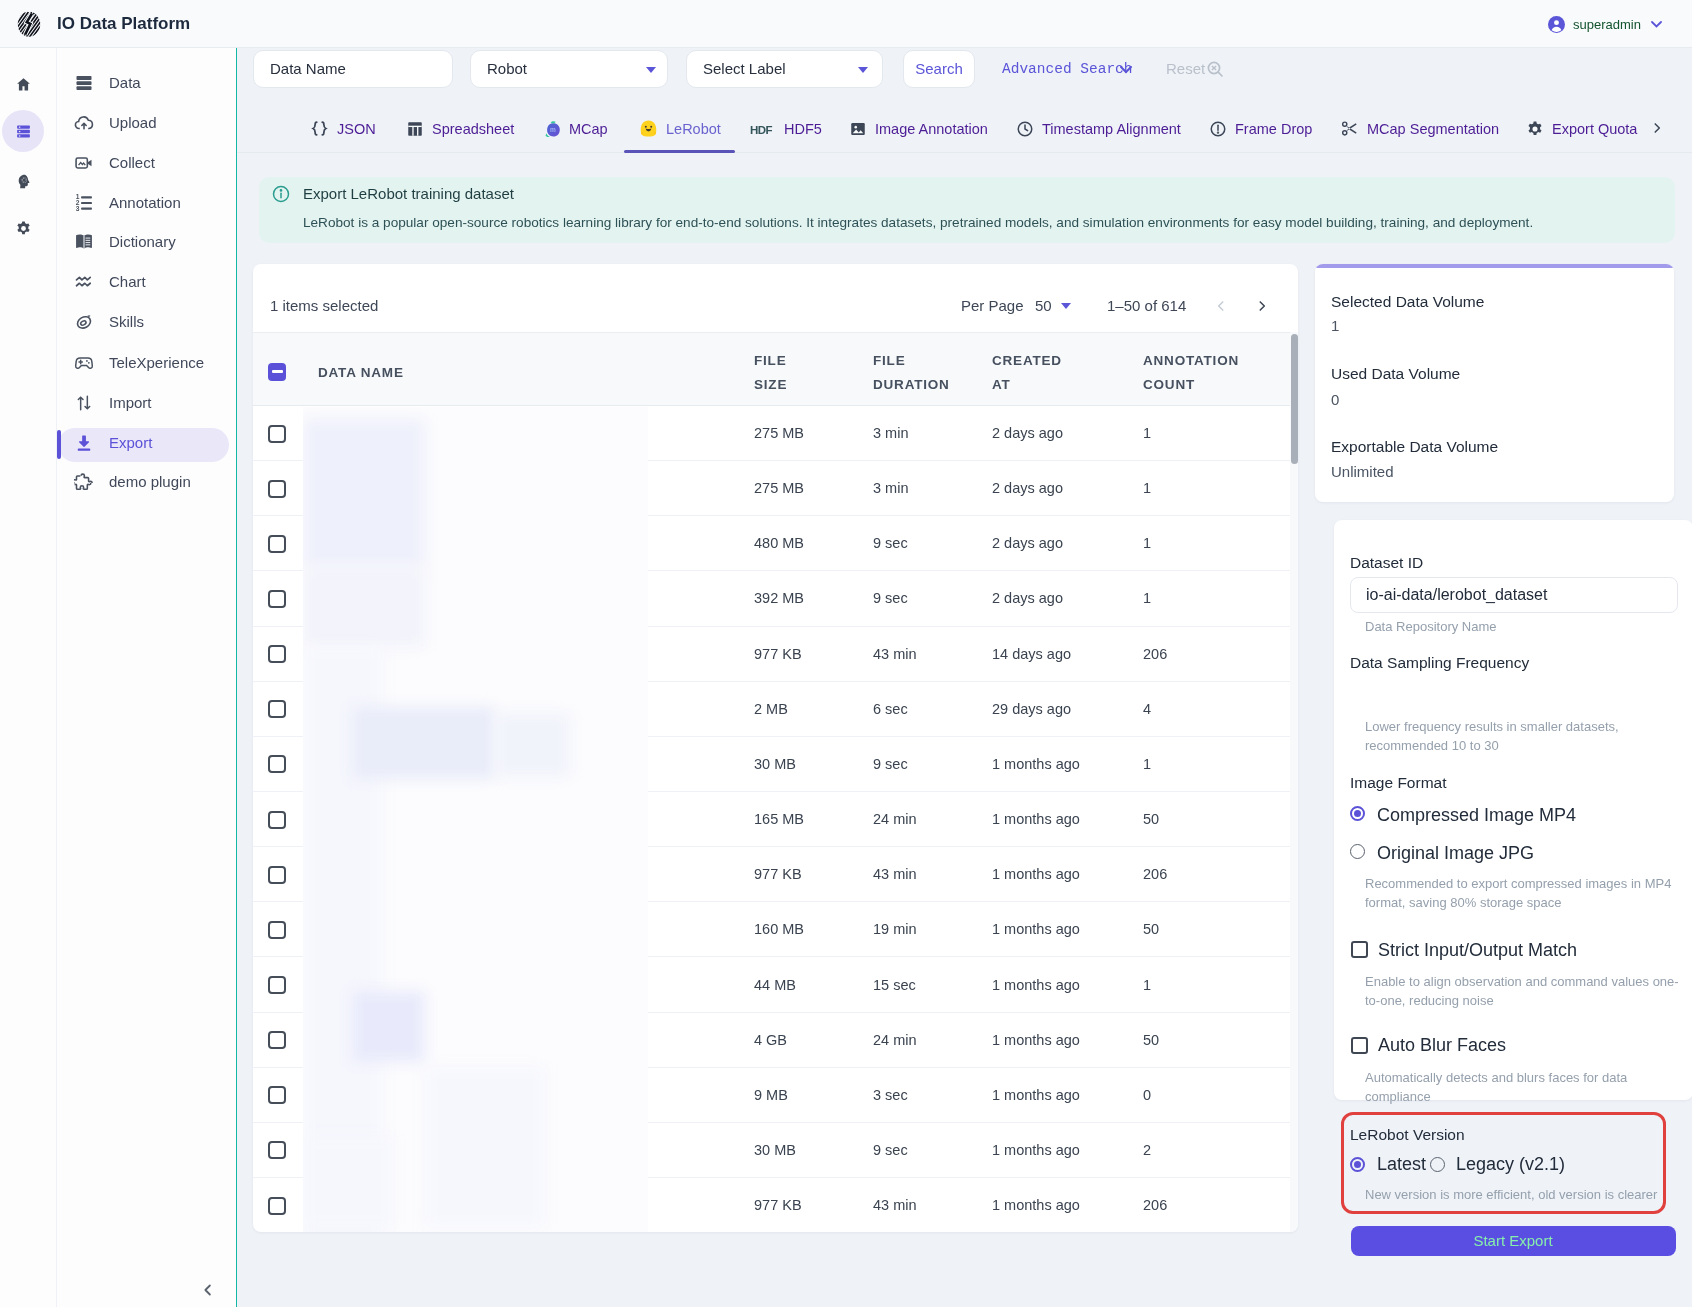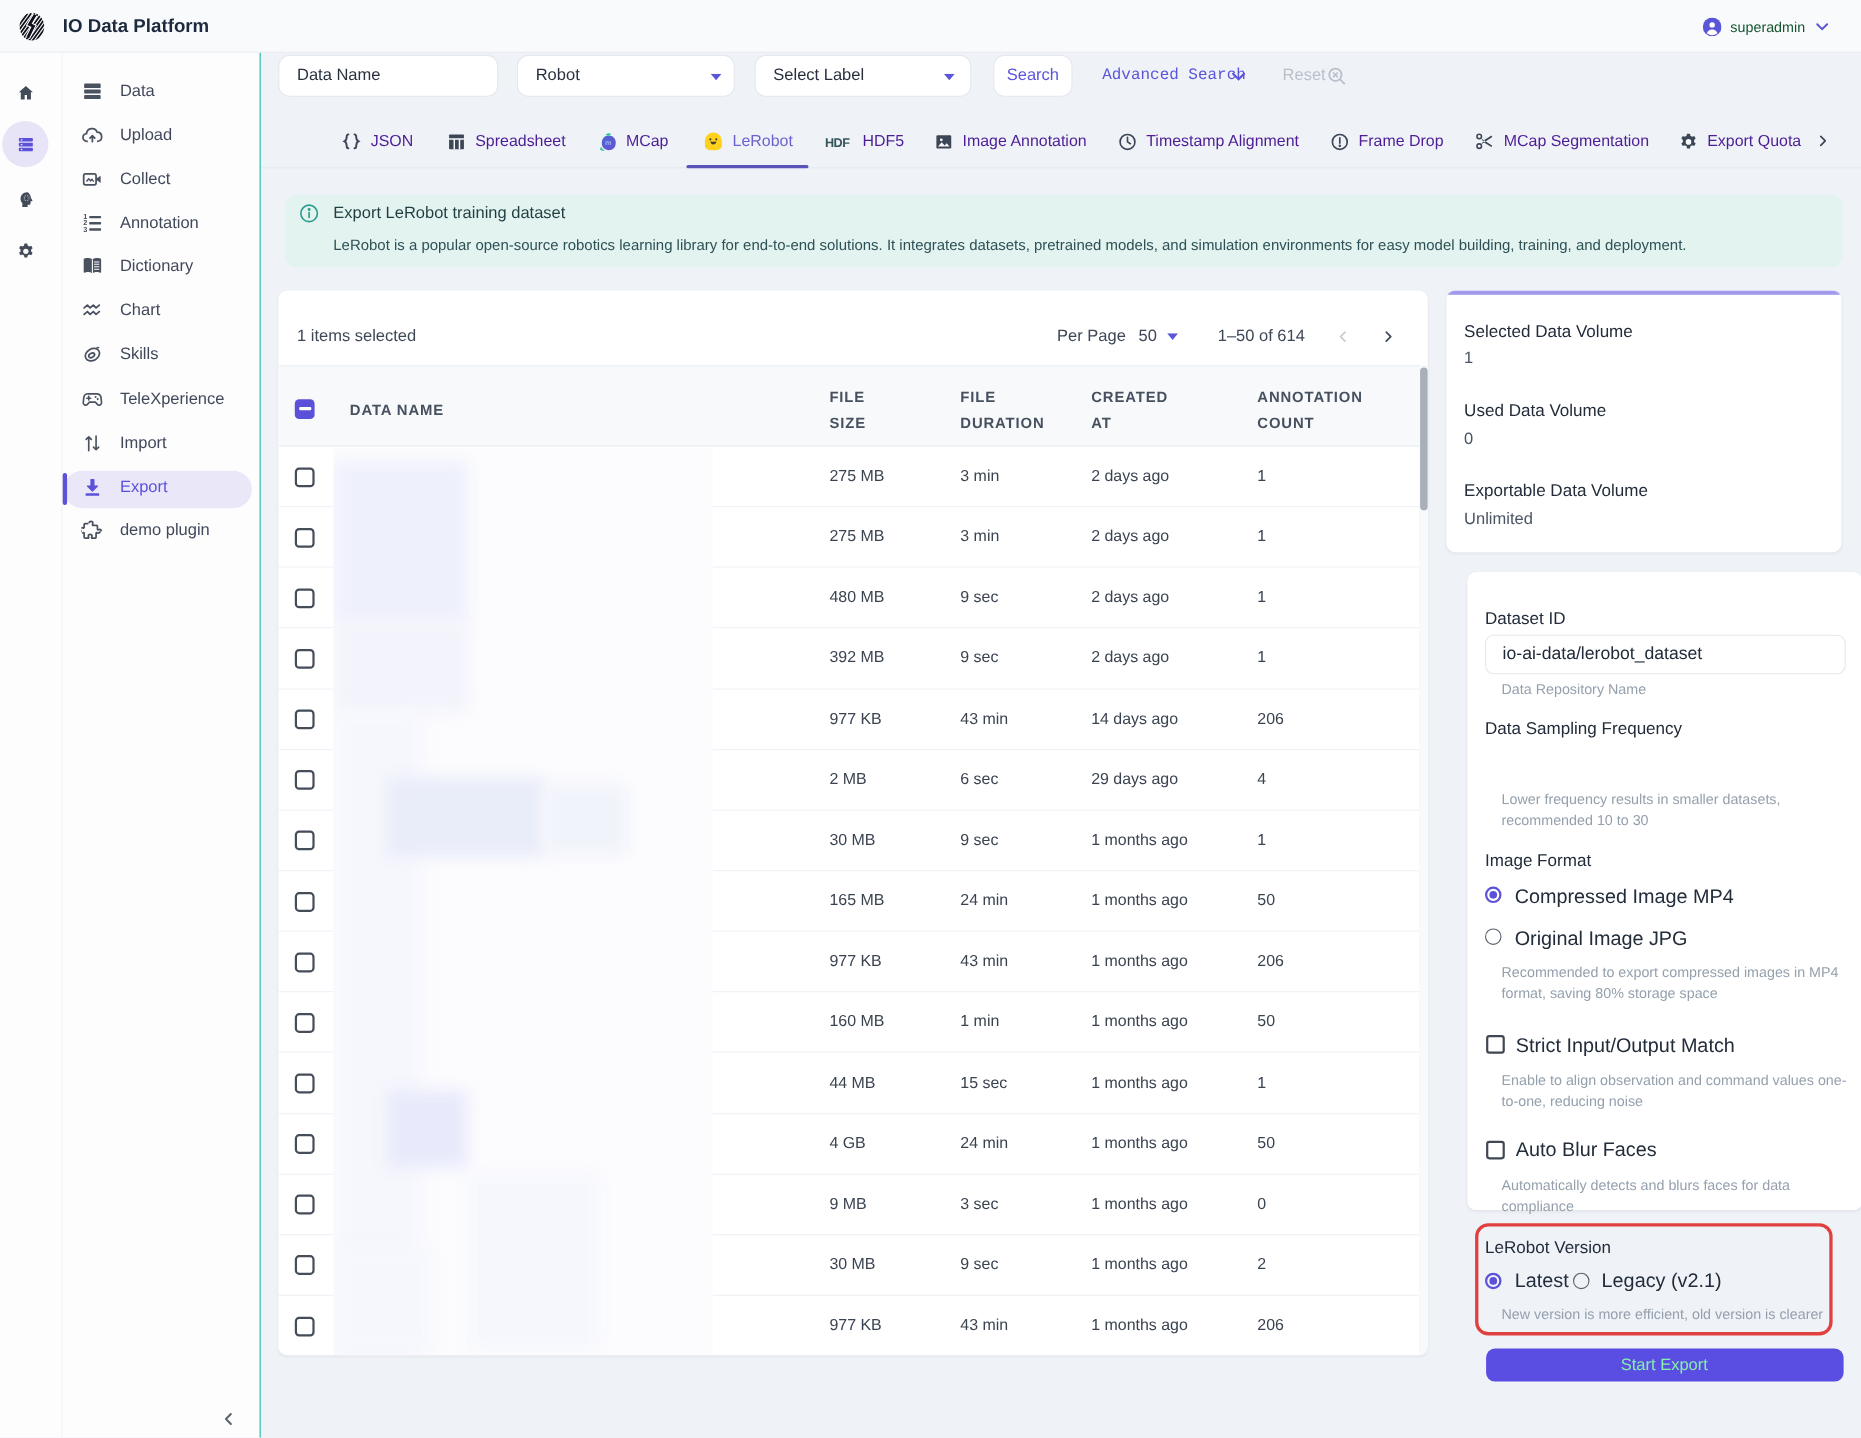--- a/index.html
+++ b/index.html
@@ -450,21 +450,21 @@
 <div class="trow" style="top:441.2px">
 <div class="cb" style="top:18.5px"></div>
 <div class="tcell" style="left:501px">977 KB</div>
 <div class="tcell" style="left:620px">43 min</div>
 <div class="tcell" style="left:739px">1 months ago</div>
 <div class="tcell" style="left:890px">206</div>
 </div>
 <div class="trow" style="top:496.35px">
 <div class="cb" style="top:18.5px"></div>
 <div class="tcell" style="left:501px">160 MB</div>
-<div class="tcell" style="left:620px">1 min</div>
+<div class="tcell" style="left:620px">19 min</div>
 <div class="tcell" style="left:739px">1 months ago</div>
 <div class="tcell" style="left:890px">50</div>
 </div>
 <div class="trow" style="top:551.5px">
 <div class="cb" style="top:18.5px"></div>
 <div class="tcell" style="left:501px">44 MB</div>
 <div class="tcell" style="left:620px">15 sec</div>
 <div class="tcell" style="left:739px">1 months ago</div>
 <div class="tcell" style="left:890px">1</div>
 </div>

